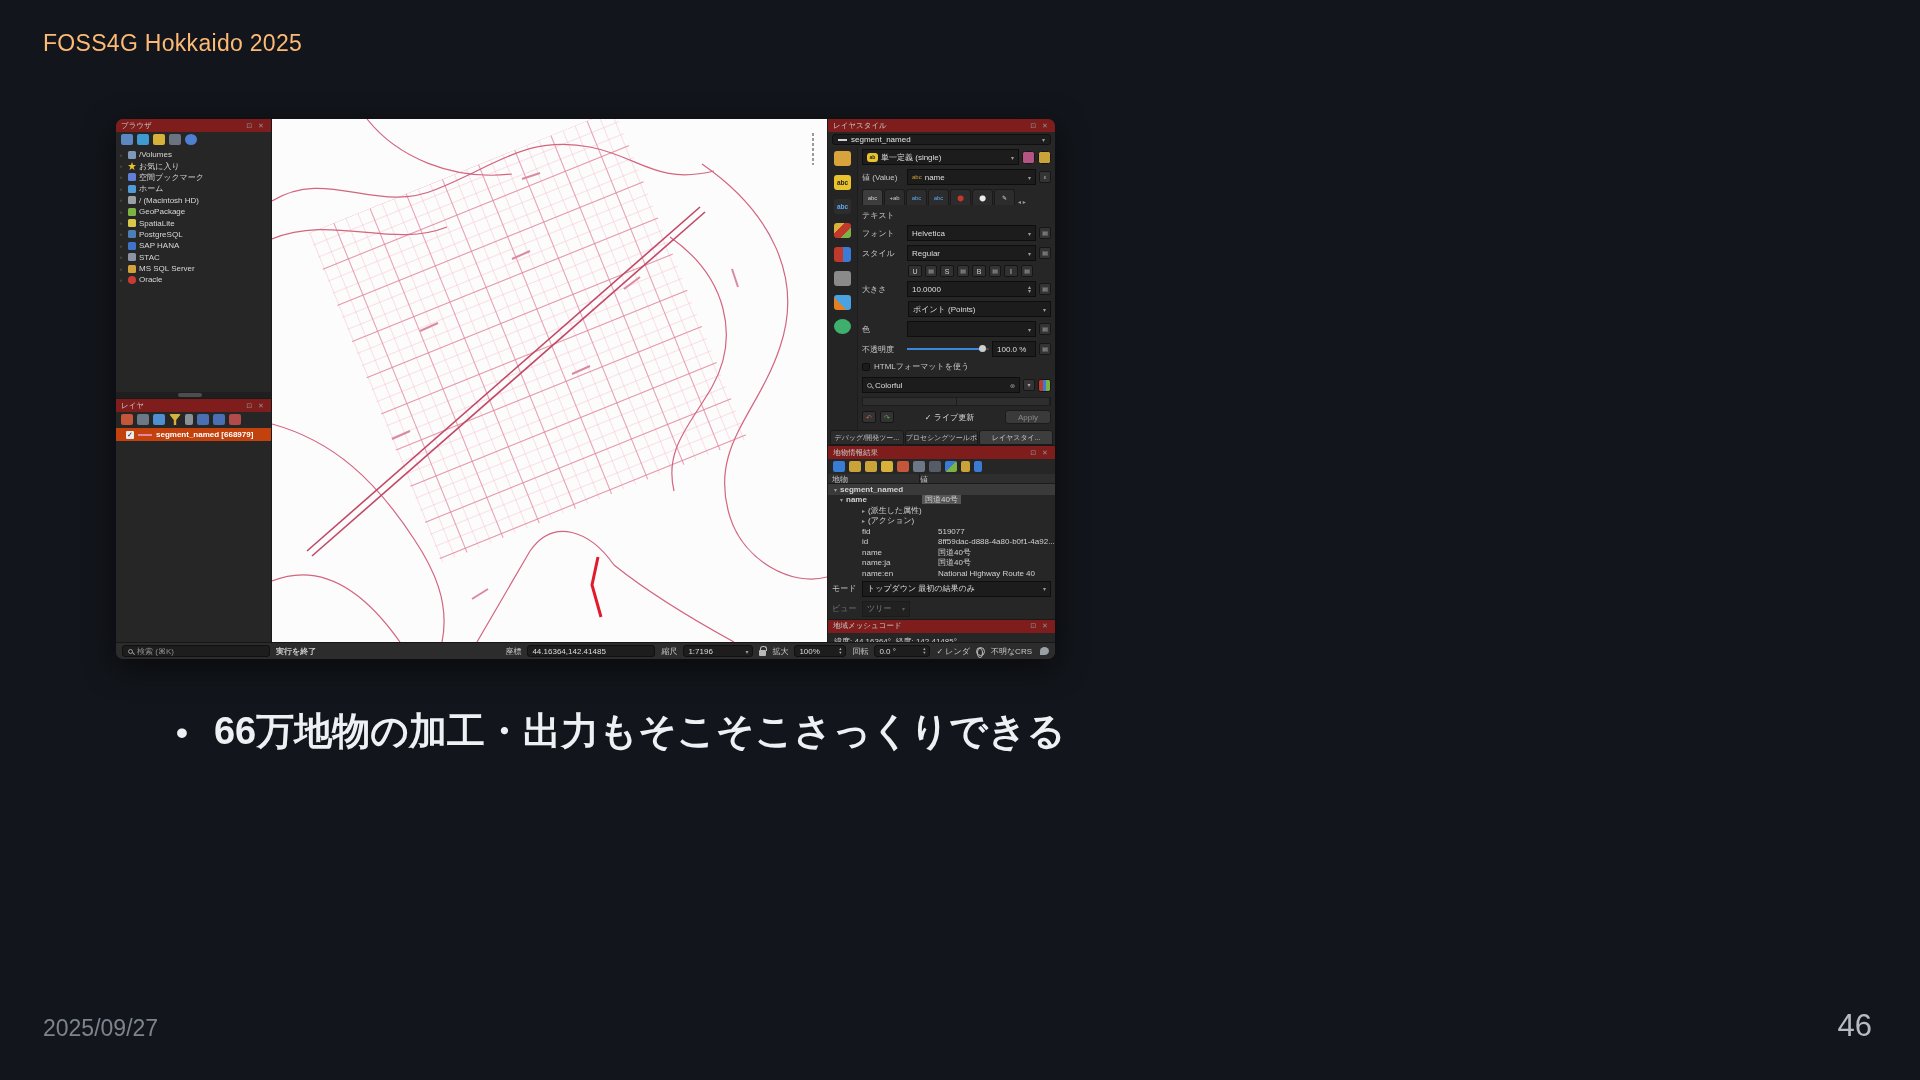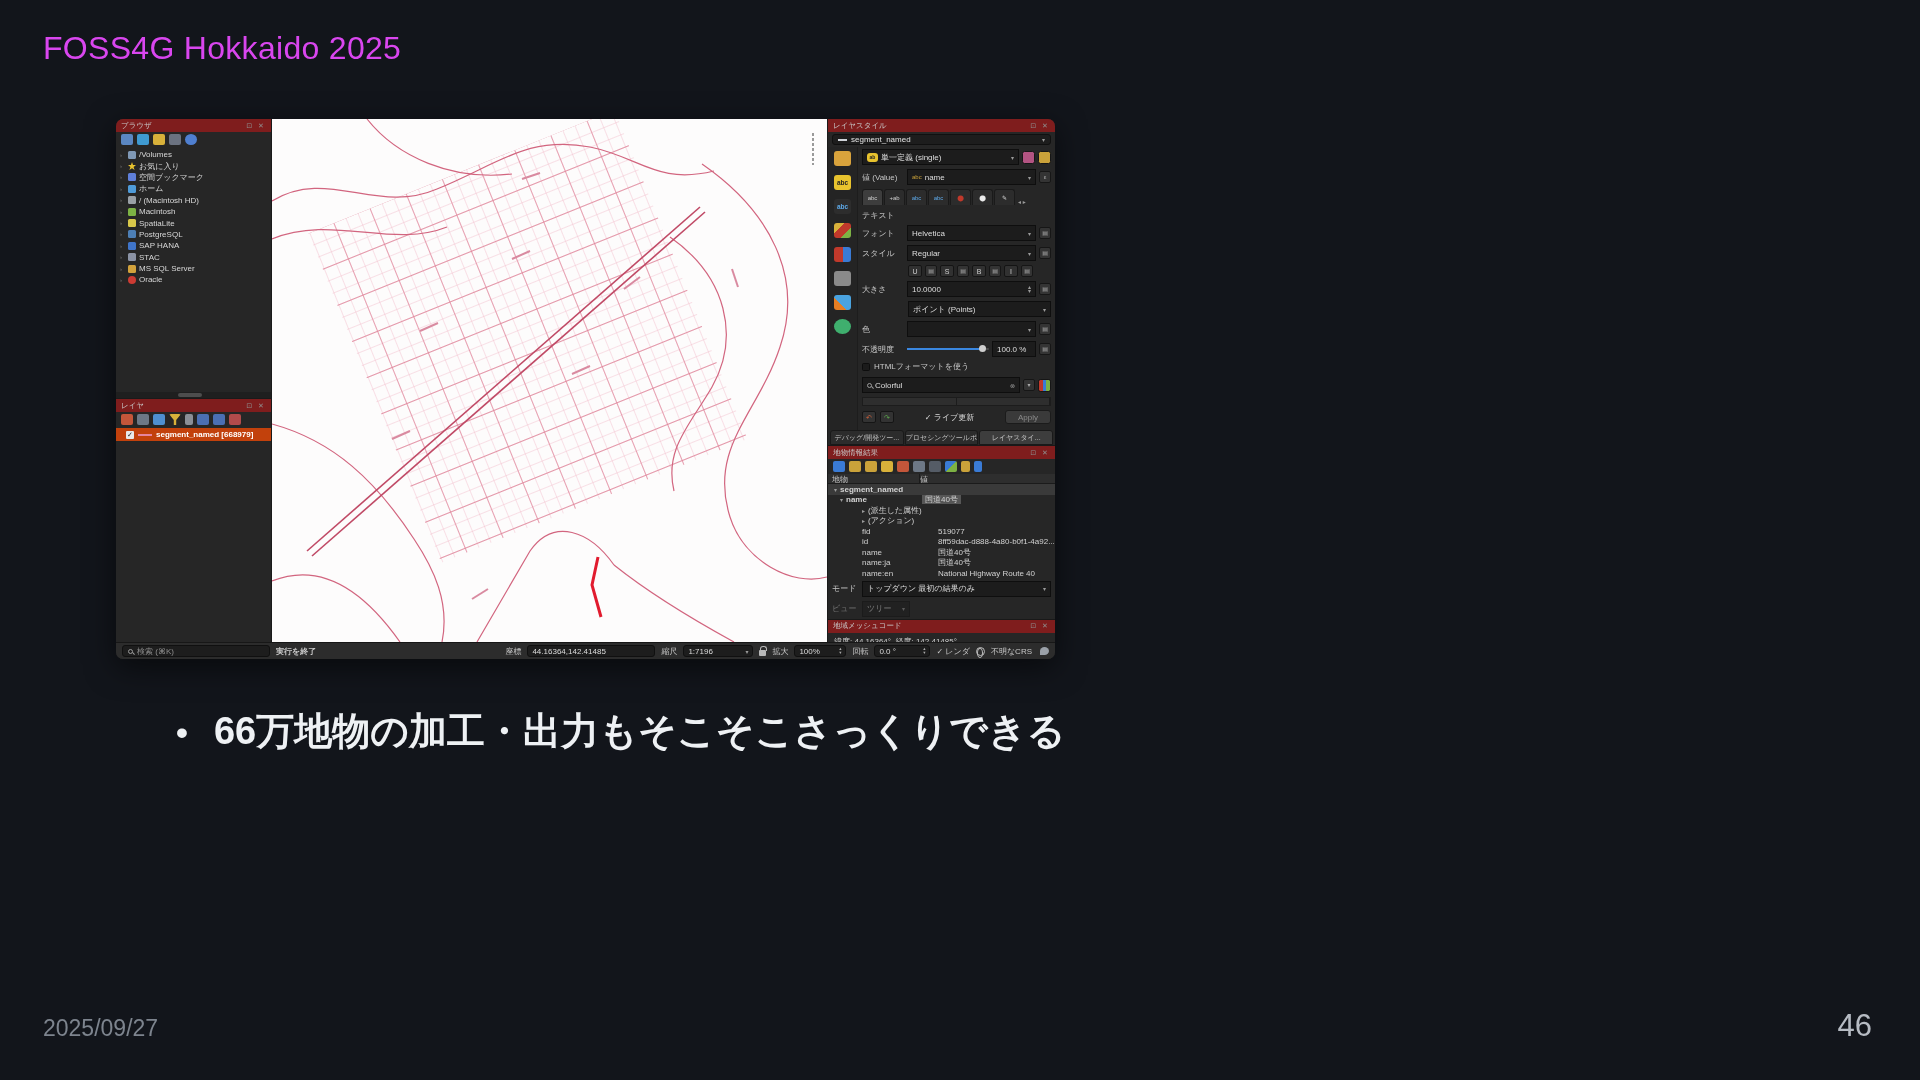--- a/index.html
+++ b/index.html
@@ -1,19 +1,19 @@
 <!DOCTYPE html>
 <html><head>
 <meta charset="utf-8">
 <style>
   * { margin:0; padding:0; box-sizing:border-box; }
   html,body { width:1920px; height:1080px; background:#12151b; font-family:"Liberation Sans","DejaVu Sans",sans-serif; overflow:hidden; }
   .slide { position:relative; width:1920px; height:1080px; background:#12151b; }
 
-  .slide-header { position:absolute; left:43px; top:30px; font-size:32px; color:#d946ef; letter-spacing:.3px; }
+  .slide-header { position:absolute; left:43px; top:30px; font-size:23px; color:#fdba74; letter-spacing:.3px; }
   .footer-date { position:absolute; left:43px; top:1015px; font-size:23px; color:#7d848e; }
   .page-no { position:absolute; right:48px; top:1008px; font-size:31px; color:#b6bbc3; }
 
   .bullet-row { position:absolute; left:176px; top:706px; display:flex; align-items:flex-start; gap:26px; color:#eef1f4; font-size:38px; font-weight:600; }
   .bullet-row .dot { font-size:34px; line-height:52px; }
 
   .quote { position:absolute; left:120px; top:792px; width:1640px; border-left:7px solid #3c424a; padding-left:45px; color:#99a1ab; font-size:35px; line-height:65px; }
 
   
   .qgis { position:absolute; left:116px; top:119px; width:939px; height:540px; background:#262626; border-radius:7px; overflow:hidden; display:flex; flex-direction:column; box-shadow:0 8px 30px rgba(0,0,0,.55); font-size:8px; color:#d5d5d5; }
@@ -151,21 +151,21 @@
               <span>ホーム</span>
             </div>
           <div class="bitem">
               <span class="tw">›</span>
               <span class="ic ic-drive"></span>
               <span>/ (Macintosh HD)</span>
             </div>
           <div class="bitem">
               <span class="tw">›</span>
               <span class="ic ic-geopackage"></span>
-              <span>Macintosh</span>
+              <span>GeoPackage</span>
             </div>
           <div class="bitem">
               <span class="tw">›</span>
               <span class="ic ic-spatialite"></span>
               <span>SpatiaLite</span>
             </div>
           <div class="bitem">
               <span class="tw">›</span>
               <span class="ic ic-postgresql"></span>
               <span>PostgreSQL</span>

